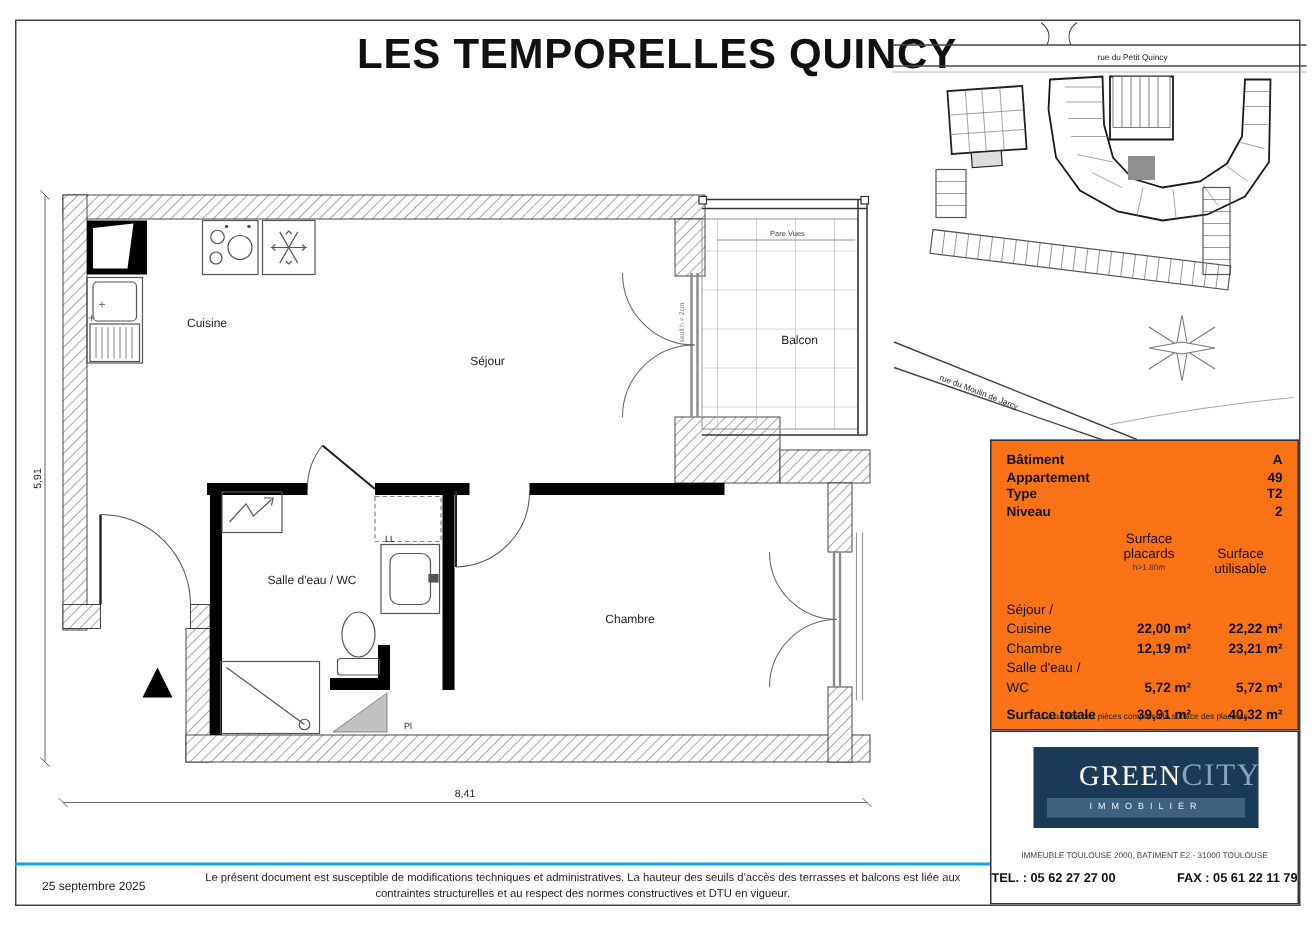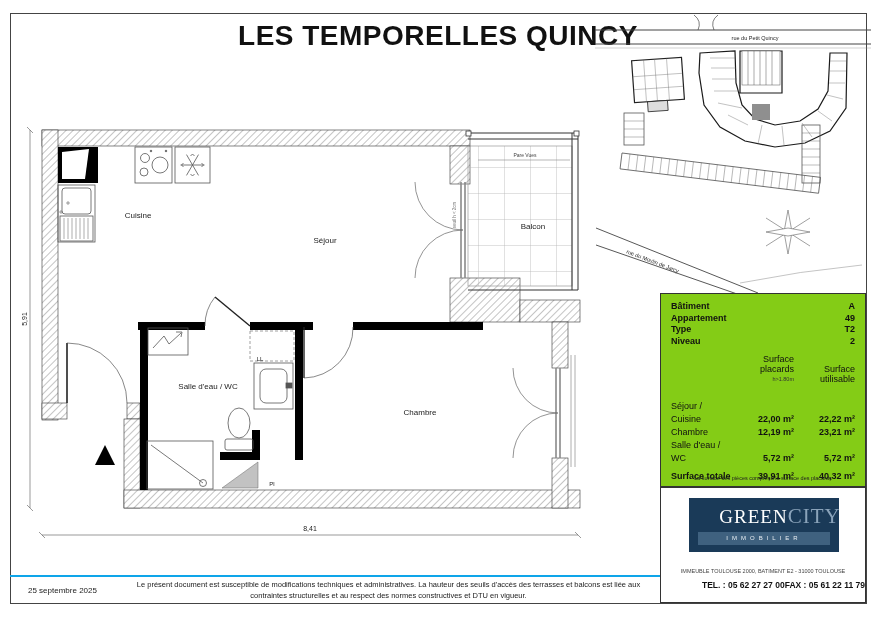--- a/index.html
+++ b/index.html
@@ -1,42 +1,42 @@
 <!DOCTYPE html>
 <html lang="fr"><head>
 <meta charset="utf-8">
 <style>
   html,body{margin:0;padding:0;background:#fff;}
   body{width:876px;height:620px;position:relative;font-family:"Liberation Sans",sans-serif;color:#111;overflow:hidden;}
   .abs{position:absolute;}
   #page-border{left:10px;top:13px;width:855px;height:589px;border:1px solid #444;}
   #main-title{left:0;top:20px;width:876px;text-align:center;font-size:28px;font-weight:bold;letter-spacing:.5px;color:#111;}
   
-  #info-box{left:660px;top:293px;width:206px;height:194px;border:1px solid #333;box-sizing:border-box;background:#84cc16;padding:7px 10px 0 10px;font-size:9px;}
+  #info-box{left:660px;top:293px;width:206px;height:194px;border:1px solid #333;box-sizing:border-box;background:#f97316;padding:7px 10px 0 10px;font-size:9px;}
   .field-row{display:flex;justify-content:space-between;font-weight:bold;line-height:11.5px;}
   .srow{display:grid;grid-template-columns:1fr 56px 56px;column-gap:5px;align-items:end;}
   .srow .lab{text-align:left;}
   .srow .v{text-align:right;white-space:nowrap;font-weight:bold;}
   .hdr{margin-top:7px;}
-  .hdr .h{text-align:right;line-height:10px;}
+  .hdr .h{text-align:center;line-height:10px;}
   .hnote{display:block;font-size:5.5px;color:#333;}
   .datarows{margin-top:16px;}
   .datarows .srow{line-height:13px;}
   .total-row{font-weight:bold;margin-top:5px;line-height:14px;}
   .balcon-row{margin-top:4px;line-height:13px;}
   #table-note{position:absolute;left:0;bottom:5px;width:100%;text-align:center;font-size:5.5px;color:#222;}
   #logo-box{left:660px;top:487px;width:206px;height:116px;border:1px solid #333;box-sizing:border-box;background:#fff;}
   #logo-plate{position:absolute;left:28px;top:10px;width:150px;height:54px;background:#1a3a58;}
   #logo-word{position:absolute;left:0;top:6px;width:100%;text-align:center;font-family:"Liberation Serif",serif;padding-left:16px;}
   #logo-word .green{color:#ffffff;font-size:19px;letter-spacing:1px;}
   #logo-word .city{color:#8aa3ba;font-size:21px;letter-spacing:1px;}
   #logo-band{position:absolute;left:9px;right:9px;bottom:7px;height:13px;background:#3f617f;}
   #logo-band span{display:block;text-align:center;font-size:6px;letter-spacing:4px;color:#e8eef3;line-height:13px;}
   #brand-address{position:absolute;left:0;top:80px;width:100%;text-align:center;font-size:5.5px;color:#444;}
-  #brand-phones{position:absolute;left:0;top:92px;width:100%;display:flex;justify-content:flex-end;font-size:8.5px;font-weight:bold;color:#111;}
+  #brand-phones{position:absolute;left:0;top:92px;width:100%;display:flex;justify-content:space-between;font-size:8.5px;font-weight:bold;color:#111;}
   
   #footer{left:10px;top:575px;width:650px;height:28px;border-top:2px solid #0ea5e9;}
   #footer-date{position:absolute;left:18px;top:9px;font-size:8px;color:#222;}
   #footer-disclaimer{position:absolute;left:115px;right:8px;top:3px;text-align:center;font-size:7.5px;line-height:1.45;color:#222;}
   svg text{font-family:"Liberation Sans",sans-serif;}
 </style>
 </head>
 <body>
 
 <div class="abs" id="page-border"></div>

